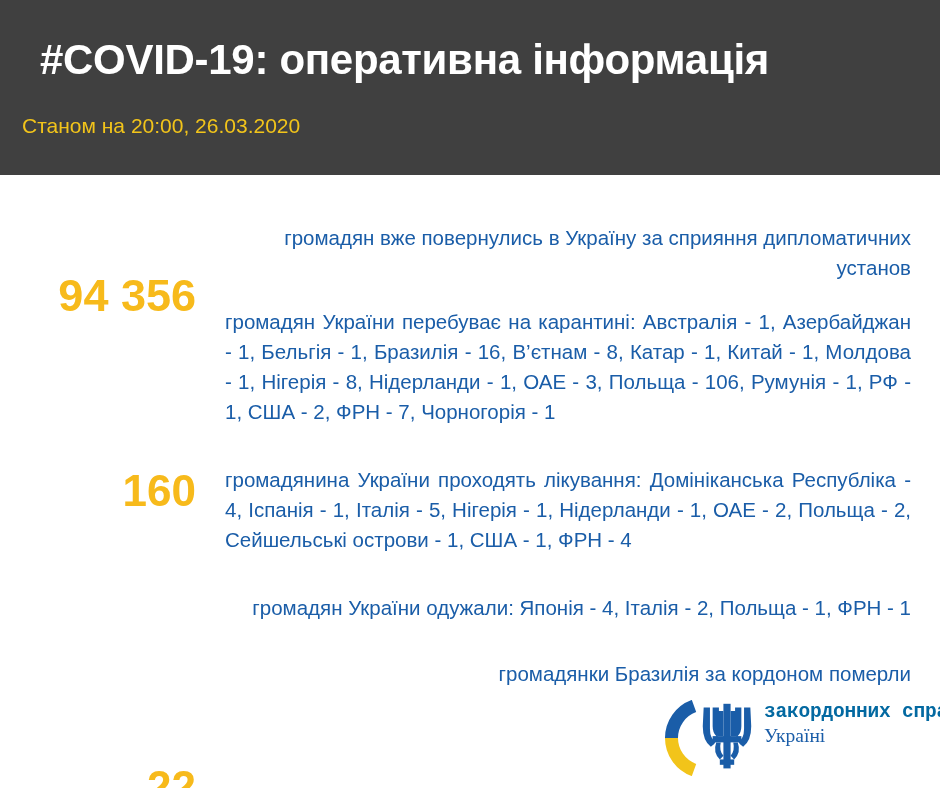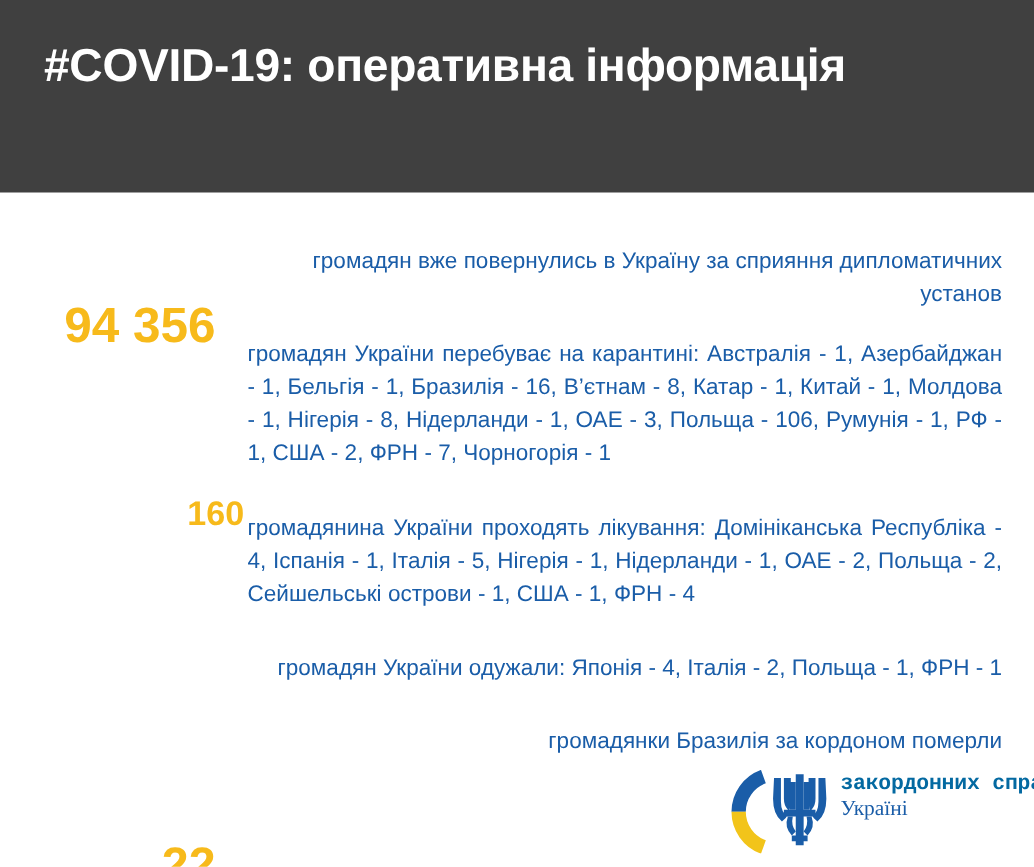--- a/index.html
+++ b/index.html
@@ -77,21 +77,21 @@
     text-justify: inter-word;
   }
   .stat-text.nojustify {
     text-align: right;
   }
 
   
   #row-returned       { top: 48px;  }
   #row-returned .stat-number { top: 50px; font-size: 45px; }
   #row-quarantine     { top: 132px; }
-  #row-quarantine .stat-number { top: 144px; font-size: 31px; margin-left: 26px; }
+  #row-quarantine .stat-number { top: 162px; font-size: 44px; }
   #row-treatment      { top: 290px; }
   #row-treatment .stat-number { top: 300px; font-size: 44px; }
   #row-recovered      { top: 418px; }
   #row-died           { top: 484px; }
 
   
   #logo {
     position: absolute;
     left: 652px;
     top: 698px;
@@ -131,20 +131,21 @@
     font-size: 19.5px;
     letter-spacing: -0.2px;
     font-family: Liberation Mono, monospace;
   }
 </style>
 </head>
 <body>
 
 <div id="header">
   <div id="header-title">#COVID-19: оперативна інформація</div>
+  <div id="header-subtitle">Станом на 20:00, 26.03.2020</div>
 </div>
 
 <div id="stats">
 
   <div class="stat-row" id="row-returned">
     <div class="stat-number">94 356</div>
     <div class="stat-text nojustify">громадян вже повернулись в Україну за сприяння дипломатичних установ</div>
   </div>
 
   <div class="stat-row" id="row-quarantine">

